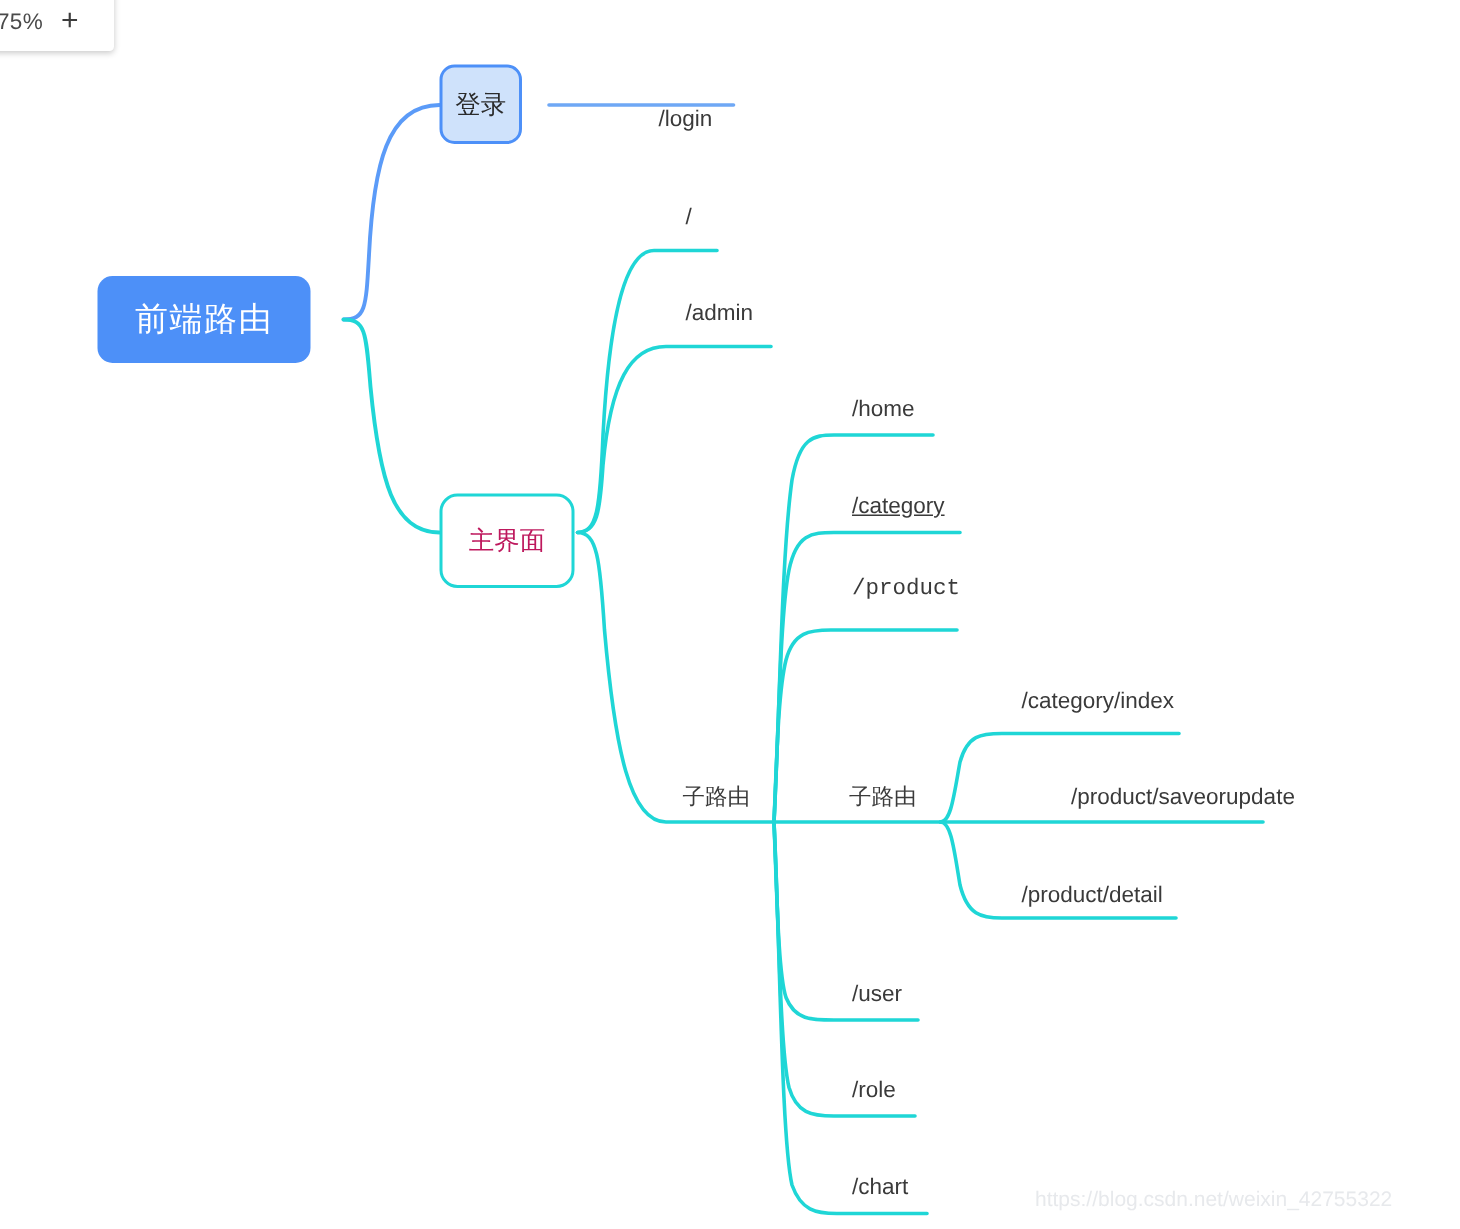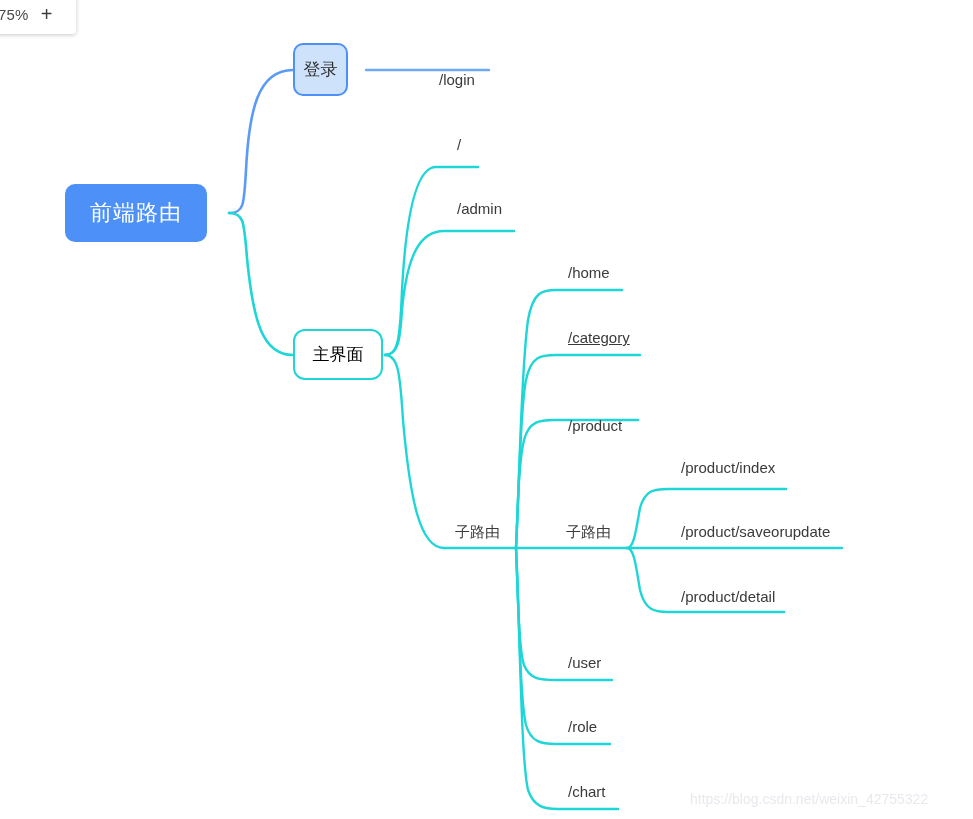--- a/index.html
+++ b/index.html
@@ -72,25 +72,25 @@
     left: 293px; top: 43px;
     width: 55px; height: 53px;
     background: #cfe2fb;
     border: 2.5px solid #4d90f8;
     border-radius: 10px;
     color: #2b2b2b;
     font-size: 17px;
   }
   .node-main {
     left: 293px; top: 329px;
-    width: 90px; height: 51px;
+    width: 90px; height: 63px;
     background: #ffffff;
     border: 2.5px solid #1fd6d6;
     border-radius: 12px;
-    color: #000000;
+    color: #be185d;
     font-size: 17px;
   }
 
   
   .edge-label {
     position: absolute;
     font-size: 15px;
     color: #3a3a3a;
     white-space: nowrap;
     z-index: 12;
@@ -163,25 +163,25 @@
   <div class="edge-label" style="left:457px; top:201px;">/admin</div>
 
   <div class="edge-label cn" style="left:455px; top:524px;">子路由</div>
 
   <div class="edge-label cn" style="left:566px; top:524px;">子路由</div>
 
   <div class="edge-label" style="left:568px; top:265px;">/home</div>
 
   <div class="edge-label" style="left:568px; top:330px;text-decoration:underline;">/category</div>
 
-  <div class="edge-label" style="left:568px; top:418px;">/product</div>
+  <div class="edge-label" style="left:568px; top:385px;font-family:Liberation Mono, monospace;">/product</div>
 
-  <div class="edge-label" style="left:681px; top:460px;">/product/index</div>
+  <div class="edge-label" style="left:681px; top:460px;">/category/index</div>
 
-  <div class="edge-label" style="left:681px; top:524px;text-align:right;">/product/saveorupdate</div>
+  <div class="edge-label" style="left:714px; top:524px;text-align:right;">/product/saveorupdate</div>
 
   <div class="edge-label" style="left:681px; top:589px;">/product/detail</div>
 
   <div class="edge-label" style="left:568px; top:655px;">/user</div>
 
   <div class="edge-label" style="left:568px; top:719px;">/role</div>
 
   <div class="edge-label" style="left:568px; top:784px;">/chart</div>
 
   <div class="watermark">https://blog.csdn.net/weixin_42755322</div>

